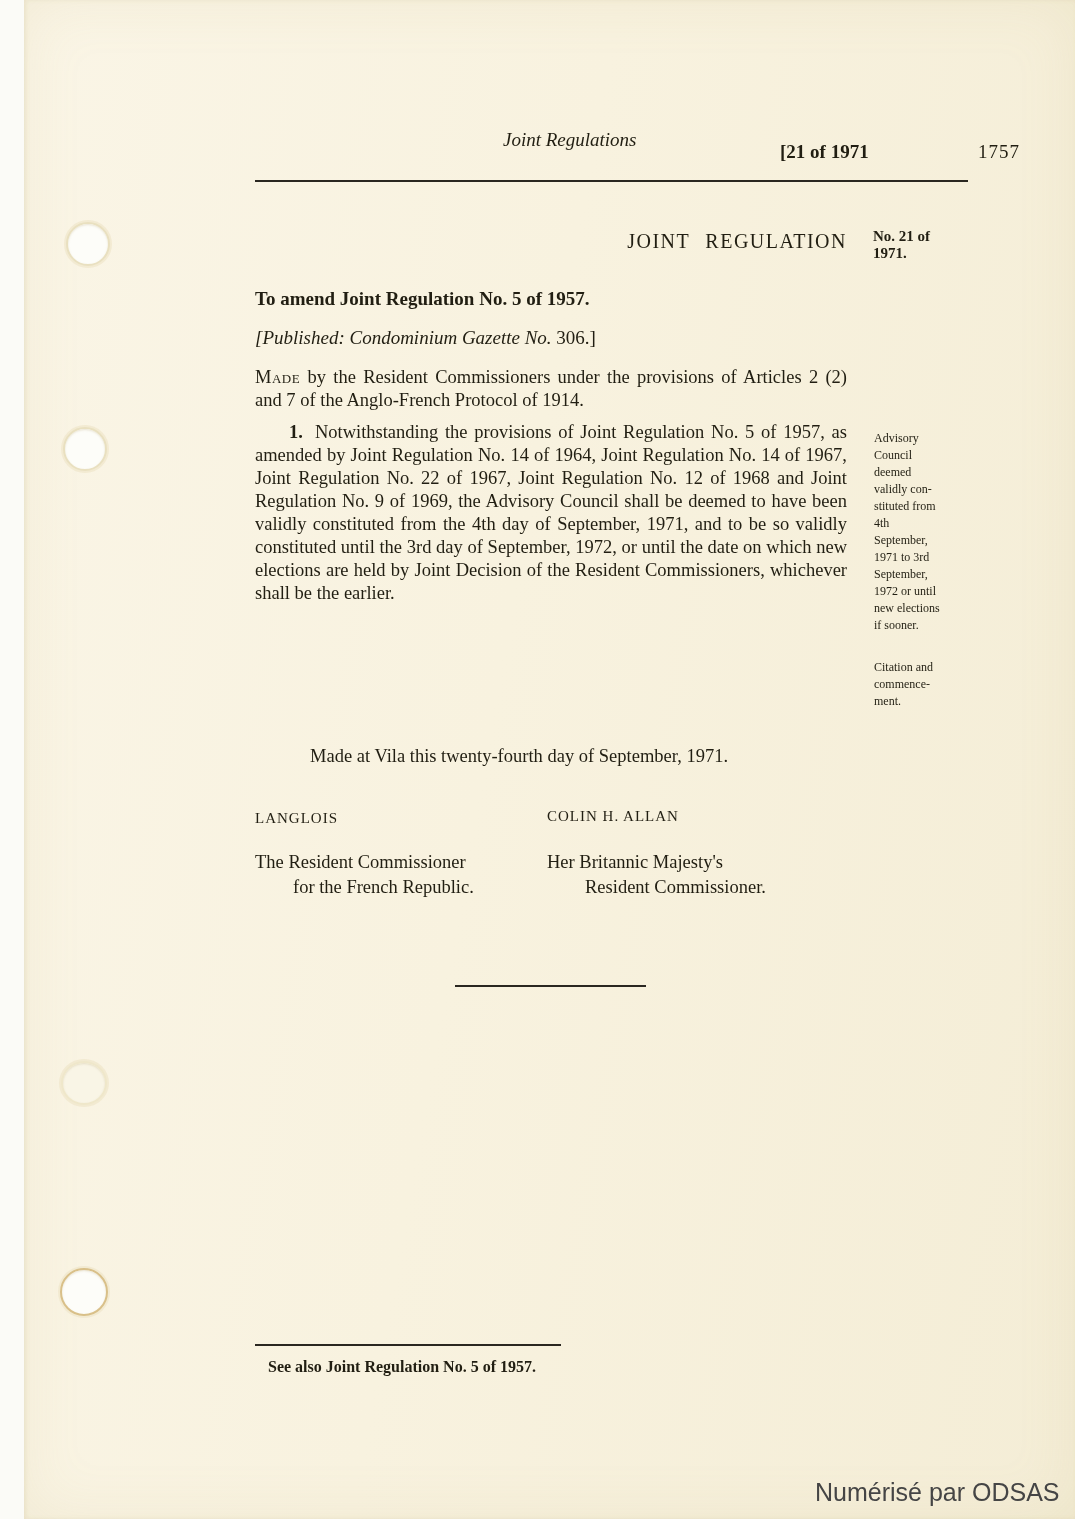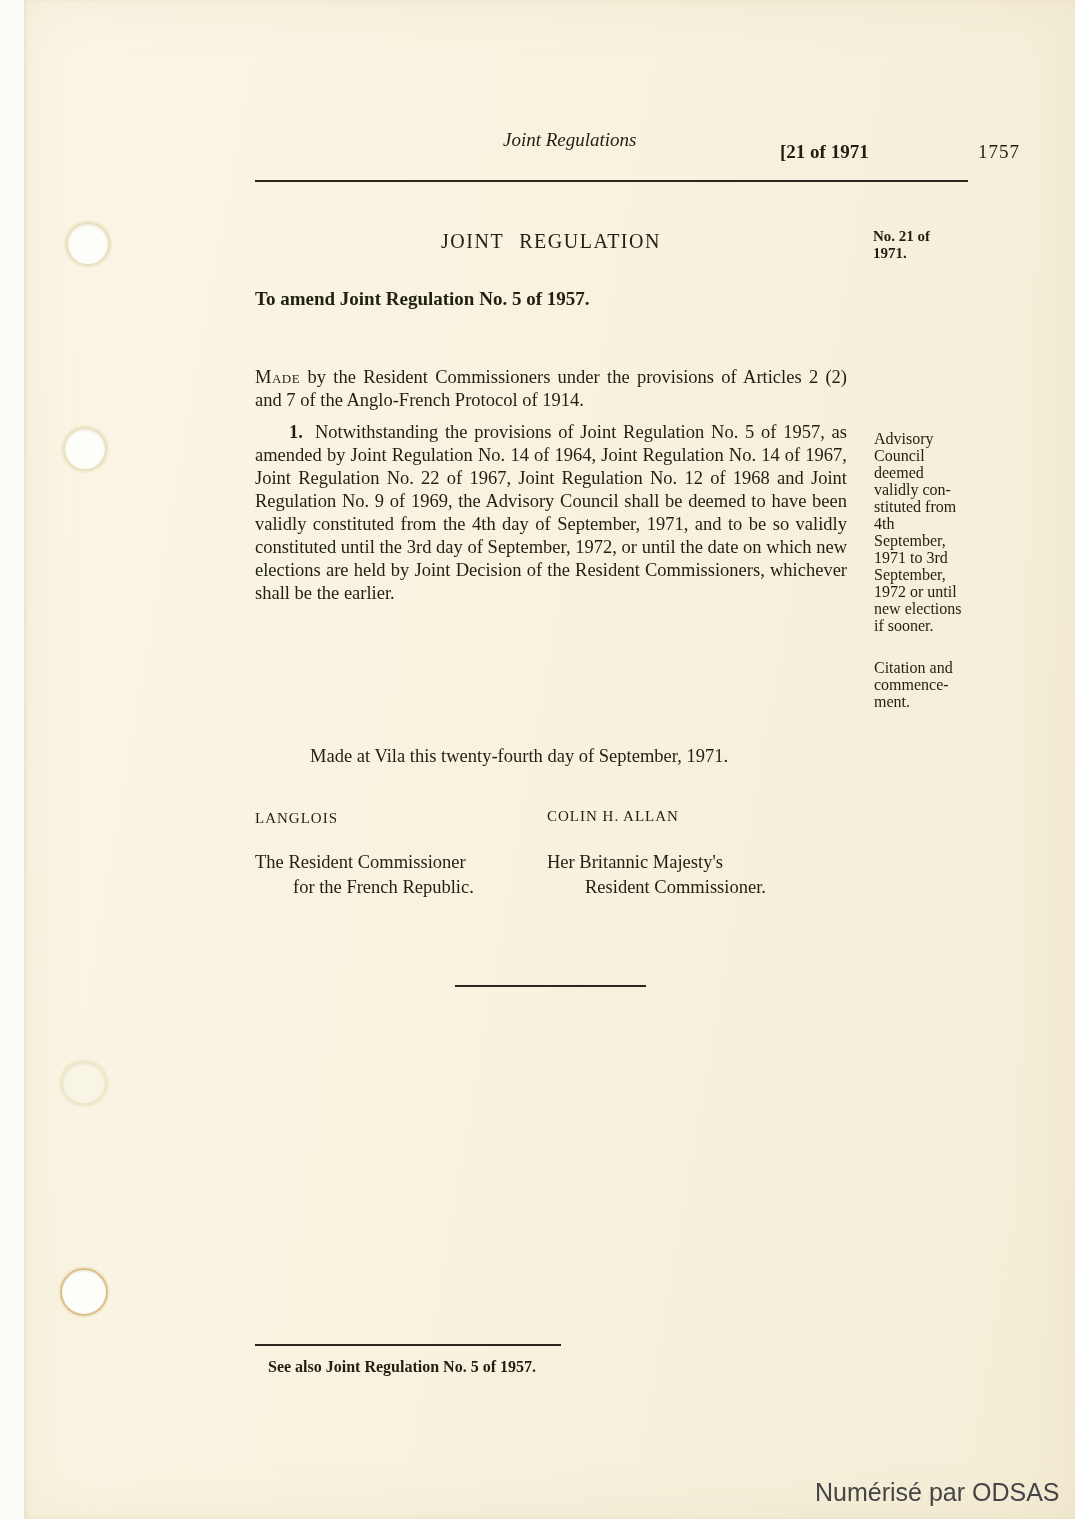--- a/index.html
+++ b/index.html
@@ -23,36 +23,36 @@
     box-shadow:0 0 0 2px rgba(236,226,195,.55), inset 0 1px 2px rgba(180,160,110,.25);
   }
   .hole.strong{border-color:#d9c089;}
   .hole.faint{border-color:#efe7ca;background:#f9f5e6;}
 
   .hdr-running{font-style:italic;font-size:19px;}
   .hdr-issue{font-weight:bold;font-size:19px;}
   .hdr-page{font-size:19px;letter-spacing:1px;margin-left:48px;}
 
   .reg-title{
-    width:592px;text-align:center;font-size:20px;
+    width:592px;text-align:right;font-size:20px;
     letter-spacing:1.5px;word-spacing:9px;
   }
   .subtitle{font-weight:bold;font-size:19px;}
   .pubs{font-size:19px;}
   .pubs .it{font-style:italic;}
 
   .para{
     width:592px;font-size:18.5px;line-height:23px;text-align:justify;
   }
   .para.indent{text-indent:34px;}
   .sec-num{font-weight:bold;margin-right:12px;}
   .smallcaps{font-variant:small-caps;letter-spacing:.5px;}
 
   .margin-note{
-    width:110px;font-size:16px;line-height:17px;white-space:pre-line;
+    width:110px;font-size:12px;line-height:17px;white-space:pre-line;
   }
   .margin-note.bold{font-weight:bold;font-size:15px;}
 
   .enactment{font-size:18.5px;}
   .sig-name{font-size:15px;letter-spacing:1px;}
   .sig-title{font-size:18.5px;line-height:25px;}
   .sig-title .l2{display:block;padding-left:38px;}
 
   .footnote{font-weight:bold;font-size:16px;}
 
@@ -75,20 +75,23 @@
   <div class="abs hdr-issue" style="left:726px;top:141px;margin-left:30px;">[21 of 1971</div>
   <div class="abs hdr-page" style="left:906px;top:141px;">1757</div>
   <div class="abs rule" style="left:231px;top:180px;width:713px;"></div>
 
   <div class="abs reg-title" style="left:231px;top:230px;">JOINT REGULATION</div>
   <div class="abs margin-note bold" style="left:849px;top:228px;">No. 21 of
 1971.</div>
 
   <div class="abs subtitle" style="left:231px;top:288px;">To amend Joint Regulation No. 5 of 1957.</div>
 
+  <div class="abs pubs" style="left:231px;top:327px;">
+    <span class="it">[Published: Condominium Gazette No.</span><span> 306.]</span>
+  </div>
 
   <div class="abs para" style="left:231px;top:366px;">
     <span class="smallcaps">Made</span><span> by the Resident Commissioners under the provisions of Articles 2 (2) and 7 of the Anglo-French Protocol of 1914.</span>
   </div>
 
   <div class="abs para indent" style="left:231px;top:421px;">
     <span class="sec-num">1.</span><span>Notwithstanding the provisions of Joint Regulation No. 5 of 1957, as amended by Joint Regulation No. 14 of 1964, Joint Regulation No. 14 of 1967, Joint Regulation No. 22 of 1967, Joint Regulation No. 12 of 1968 and Joint Regulation No. 9 of 1969, the Advisory Council shall be deemed to have been validly constituted from the 4th day of September, 1971, and to be so validly constituted until the 3rd day of September, 1972, or until the date on which new elections are held by Joint Decision of the Resident Commissioners, whichever shall be the earlier.</span>
   </div>
   <div class="abs margin-note" style="left:850px;top:430px;">Advisory
 Council

